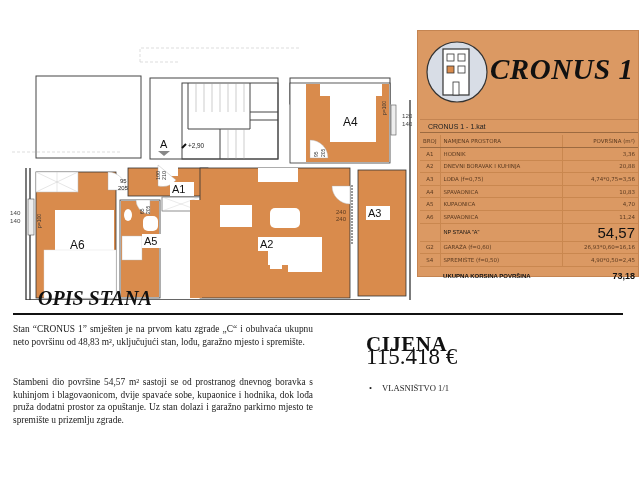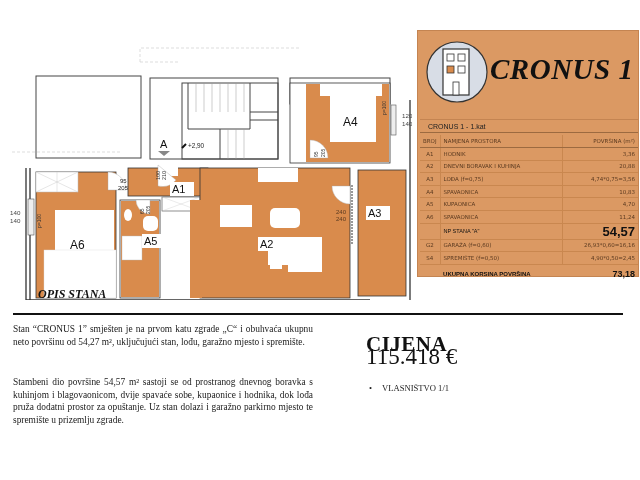--- a/index.html
+++ b/index.html
@@ -13,26 +13,26 @@
   #panel { position: absolute; left: 417px; top: 30px; width: 222px; height: 247px; background: #db9963; border: 1px solid #c48451; }
   #panel .logo-area { position: absolute; left: 0; top: 0; width: 222px; height: 75px; }
   #panel .brand { position: absolute; left: 72px; top: 22px; font-family: "Liberation Serif", serif; font-weight: bold; font-style: italic; font-size: 29px; color: #111; letter-spacing: 0.5px; }
   #panel .floor-label { position: absolute; left: 2px; top: 88px; width: 218px; height: 14px; font-family: "Liberation Sans", sans-serif; font-size: 7px; color: #222; line-height: 14px; padding-left: 8px; border-top: 1px solid #c48451; border-bottom: 1px solid #9c6a40; }
   table.areas { position: absolute; left: 2px; top: 104px; width: 218px; border-collapse: collapse; font-family: "DejaVu Sans", sans-serif; font-size: 5.5px; color: #5b3a20; }
   table.areas td, table.areas th { height: 12.6px; border-bottom: 1px solid #c9874f; padding: 0 3px; font-weight: normal; white-space: nowrap; }
   table.areas th { text-align: left; border-bottom: 1px solid #9c6a40; }
   table.areas .c1 { width: 20px; text-align: center; border-right: 1px solid #c9874f; }
   table.areas .c3 { text-align: right; border-left: 1px solid #c9874f; }
   table.areas tr.total td { font-family: "Liberation Sans", sans-serif; color: #111; border-top: 1.5px solid #7a5030; }
-  table.areas tr.total .c3 { font-weight: bold; font-size: 13px; text-align: right; }
+  table.areas tr.total .c3 { font-weight: normal; font-size: 15px; text-align: right; }
   table.areas tr.grand td { font-family: "Liberation Sans", sans-serif; color: #111; font-weight: bold; font-size: 6px; border-top: 1.5px solid #7a5030; height: 18px; border-bottom: none; }
   table.areas tr.grand .c3 { font-size: 9px; }
 
   
-  #desc-title { position: absolute; left: 38px; top: 287px; font-size: 12px; font-weight: bold; font-style: italic; }
+  #desc-title { position: absolute; left: 38px; top: 287px; font-size: 20px; font-weight: bold; font-style: italic; }
   #rule { position: absolute; left: 13px; top: 313px; width: 610px; height: 2px; background: #111; }
   .para { position: absolute; left: 13px; width: 300px; font-size: 9.4px; line-height: 12.6px; text-align: justify; color: #1a1a1a; }
   #p1 { top: 323px; }
   #p2 { top: 376px; }
 
   
   #price-title { position: absolute; left: 366px; top: 332px; font-size: 21px; font-weight: bold; letter-spacing: 0.5px; }
   #price-value { position: absolute; left: 366px; top: 344px; font-size: 23px; }
   ul.notes { position: absolute; left: 366px; top: 383px; list-style: none; font-size: 8.6px; line-height: 11px; color: #222; }
   ul.notes li { position: relative; padding-left: 16px; }
@@ -227,20 +227,20 @@
       <td class="c1" style="border-right:none"></td>
       <td>UKUPNA KORSINA POVRŠINA</td>
       <td class="c3" style="border-left:none">73,18</td>
     </tr>
   </tbody>
     </table>
 </div>
 
 <div id="desc-title">OPIS STANA</div>
 <div id="rule"></div>
-<p id="p1" class="para">Stan “CRONUS 1” smješten je na prvom katu zgrade „C“ i obuhvaća ukupnu neto površinu od 54,27 m², uključujući stan, lođu, garažno mjesto i spremište.</p>
+<p id="p1" class="para">Stan “CRONUS 1” smješten je na prvom katu zgrade „C“ i obuhvaća ukupnu neto površinu od 48,83 m², uključujući stan, lođu, garažno mjesto i spremište.</p>
 <p id="p2" class="para">Stambeni dio površine 54,57 m² sastoji se od prostranog dnevnog boravka s kuhinjom i blagovaonicom, dvije spavaće sobe, kupaonice i hodnika, dok lođa pruža dodatni prostor za opuštanje. Uz stan dolazi i garažno parkirno mjesto te spremište u prizemlju zgrade.</p>
 
 <div id="price-title">CIJENA</div>
 <div id="price-value">115.418 €</div>
 <ul class="notes">
   <li>VLASNIŠTVO 1/1</li>
 </ul>
 
 </body></html>

